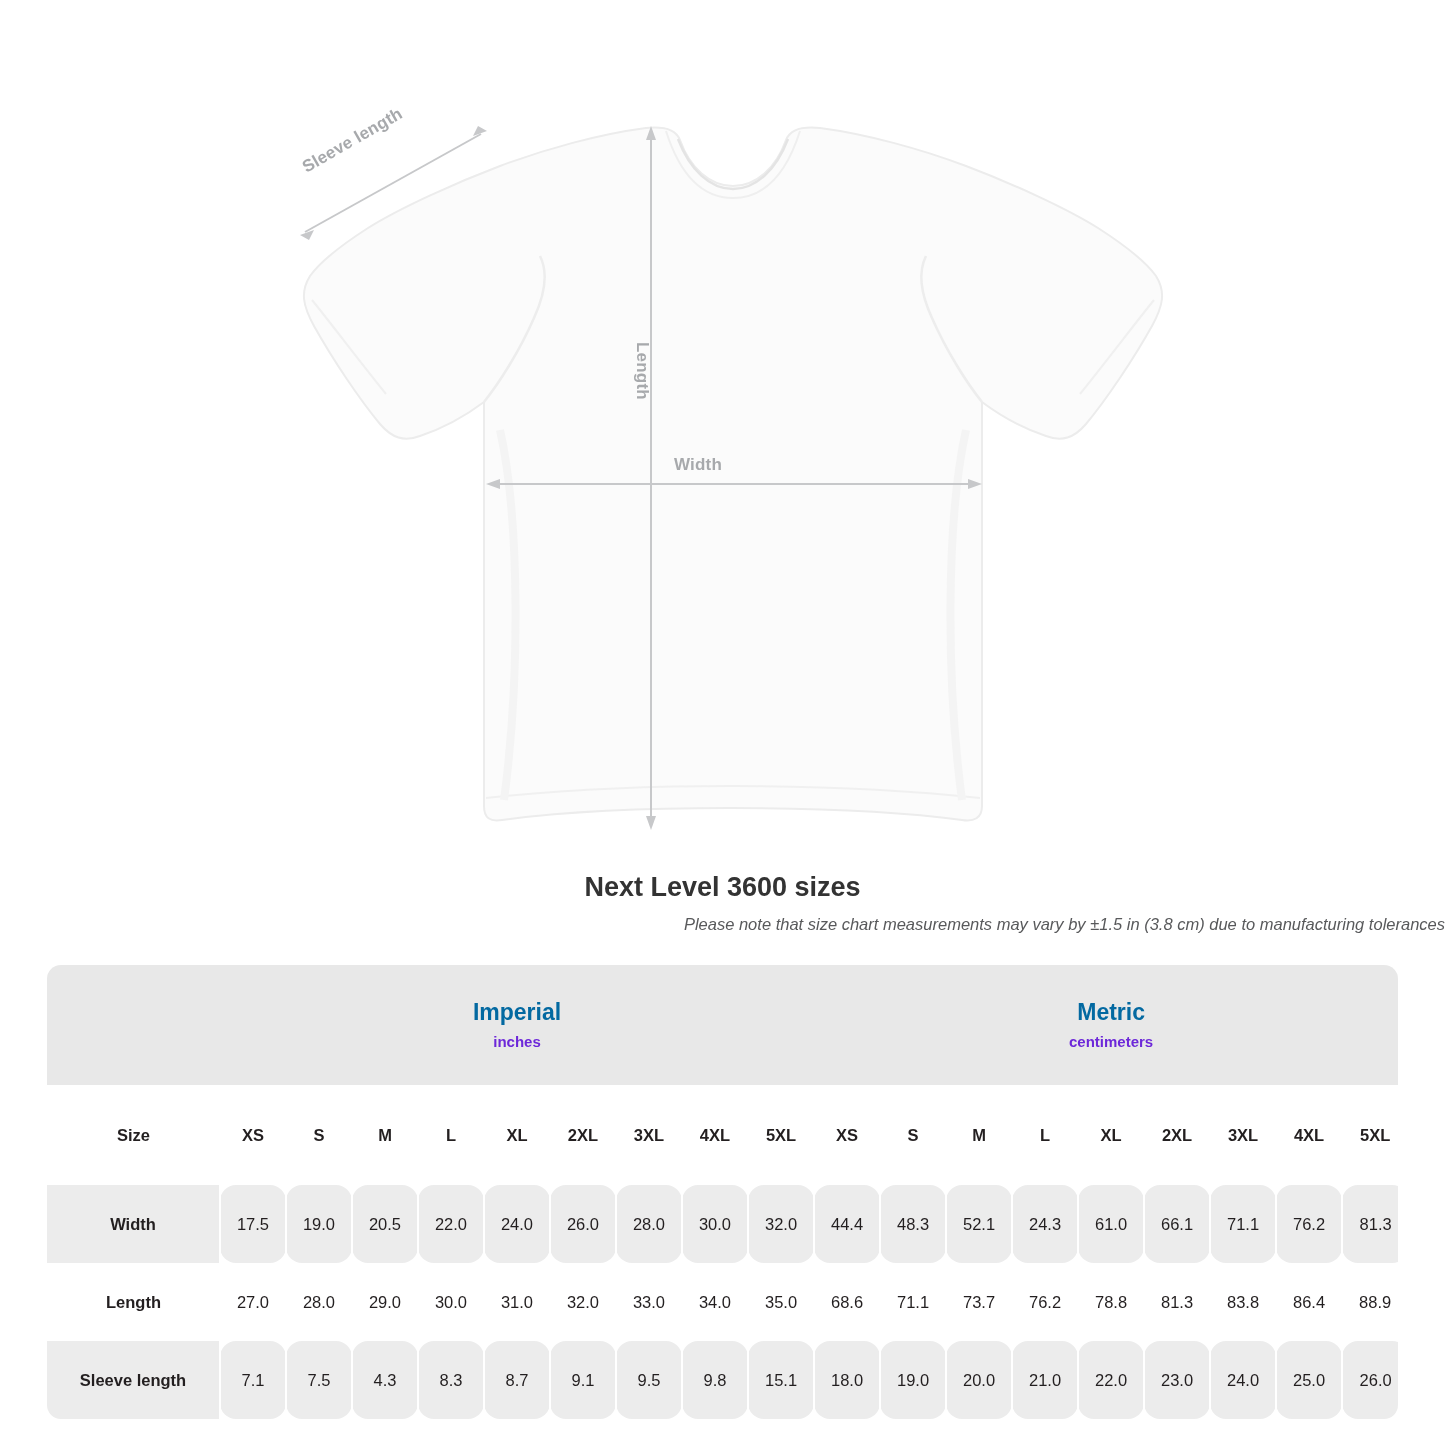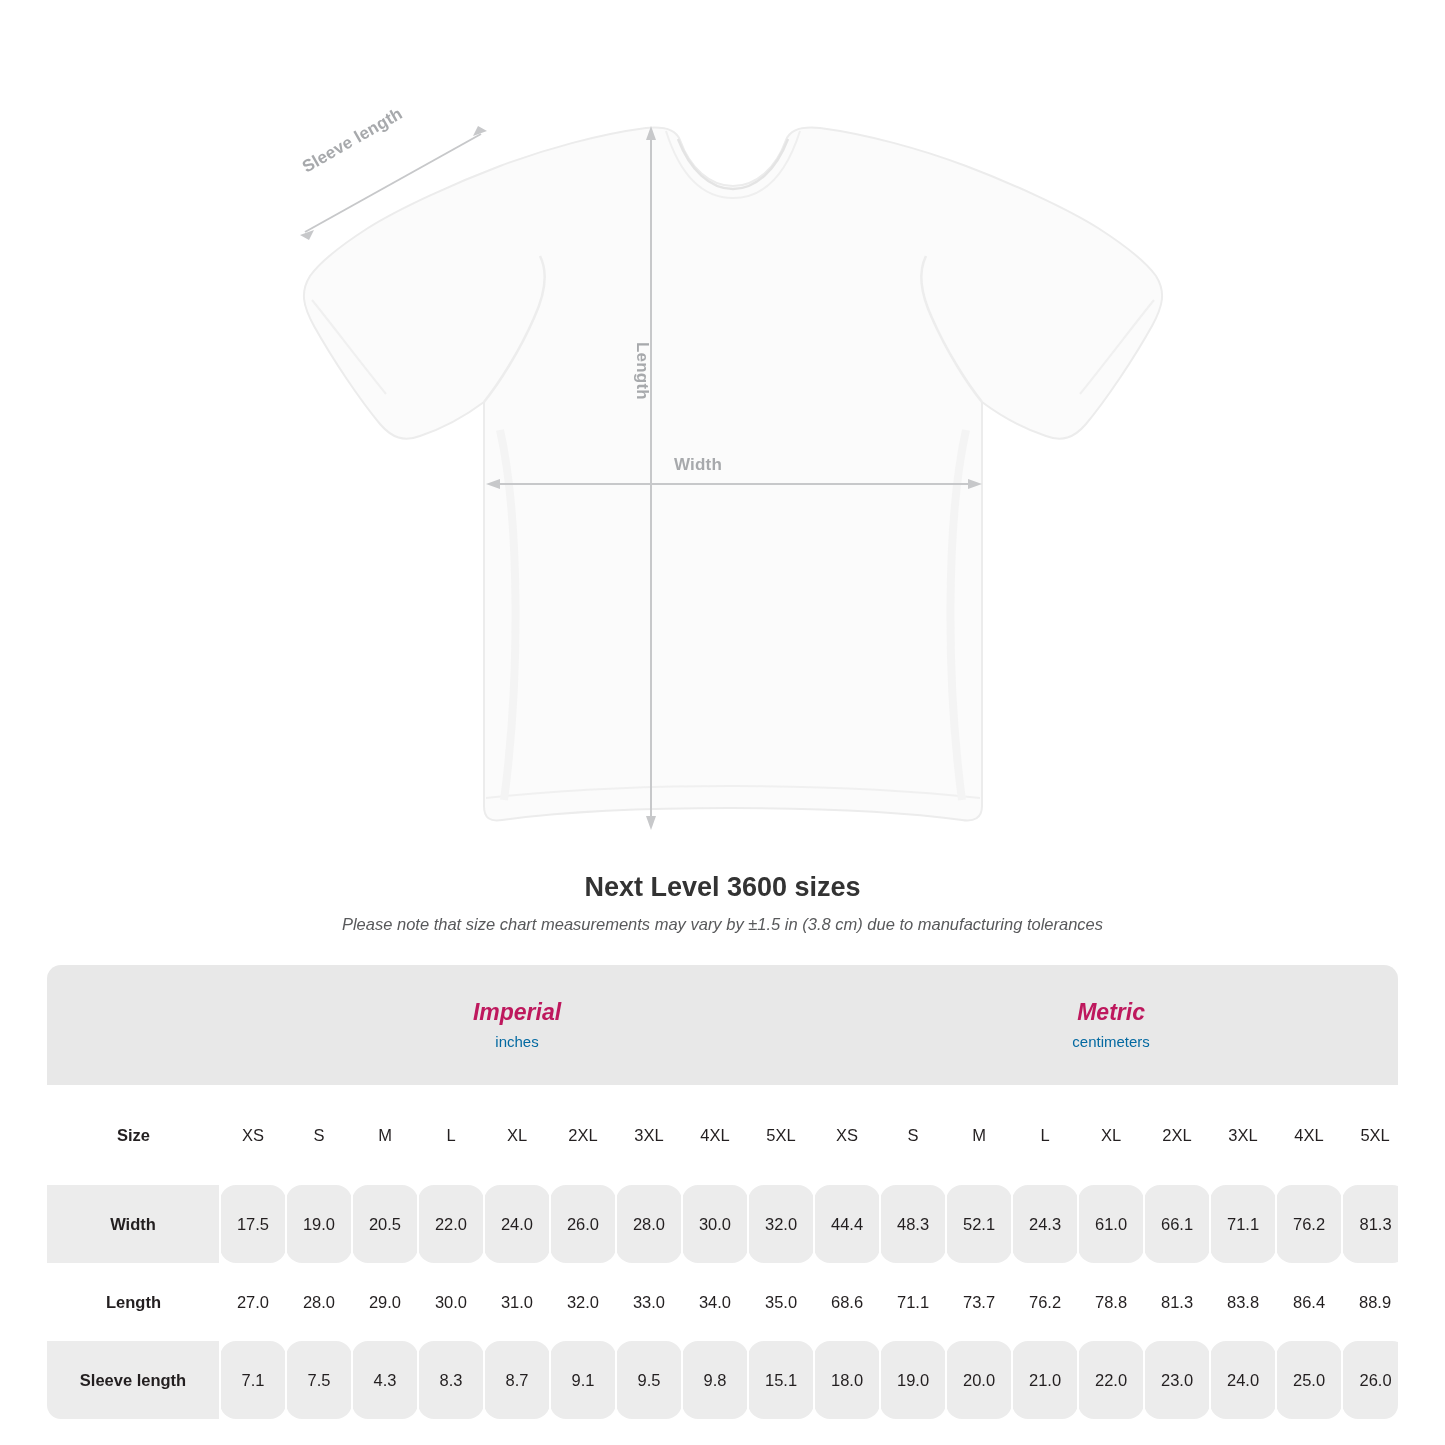--- a/index.html
+++ b/index.html
@@ -53,21 +53,21 @@
     width: 1445px;
     text-align: center;
     font-size: 27px;
     font-weight: bold;
     color: #333333;
   }
   .subtitle {
     position: absolute;
     left: 0; top: 915px;
     width: 1445px;
-    text-align: center;
+    text-align: right;
     font-size: 16.5px;
     font-style: italic;
     color: #58595b;
   }
 
   
   .table-wrap {
     position: absolute;
     left: 47px; top: 965px;
     width: 1351px;
@@ -87,44 +87,44 @@
     color: #231f20;
   }
   .unit-head {
     background: #e8e8e8;
     height: 120px;
     padding: 0;
   }
   .unit-head .u-name {
     font-size: 23px;
     font-weight: bold;
-    font-style: italic;
-    color: #be185d;
+    color: #0369a1;
     line-height: 1.1;
   }
   .unit-head .u-sub {
     font-size: 15px;
-    color: #0369a1;
+    color: #6d28d9;
     font-style: normal;
     margin-top: 7px;
+    font-weight: bold;
   }
   .corner-cell { background: #e8e8e8; }
 
   tr.row-size td { height: 100px; background: #ffffff; }
   tr.row-w td    { height: 78px; background: #ececec; }
   tr.row-l td    { height: 78px; background: #ffffff; }
   tr.row-s td    { height: 78px; background: #ececec; }
 
   td.rowhead {
     font-weight: bold;
     color: #231f20;
     font-size: 17px;
   }
   td.sizecell {
-    font-weight: normal;
+    font-weight: bold;
     color: #231f20;
     font-size: 17px;
   }
   td.val { color: #231f20; font-size: 16.5px; border-radius: 16px; }
 
   
   td.sep { border-left: 2px solid #ffffff; }
   tr.row-w td.sep, tr.row-s td.sep { border-left: 2px solid #ffffff; }
 </style>
 </head>

